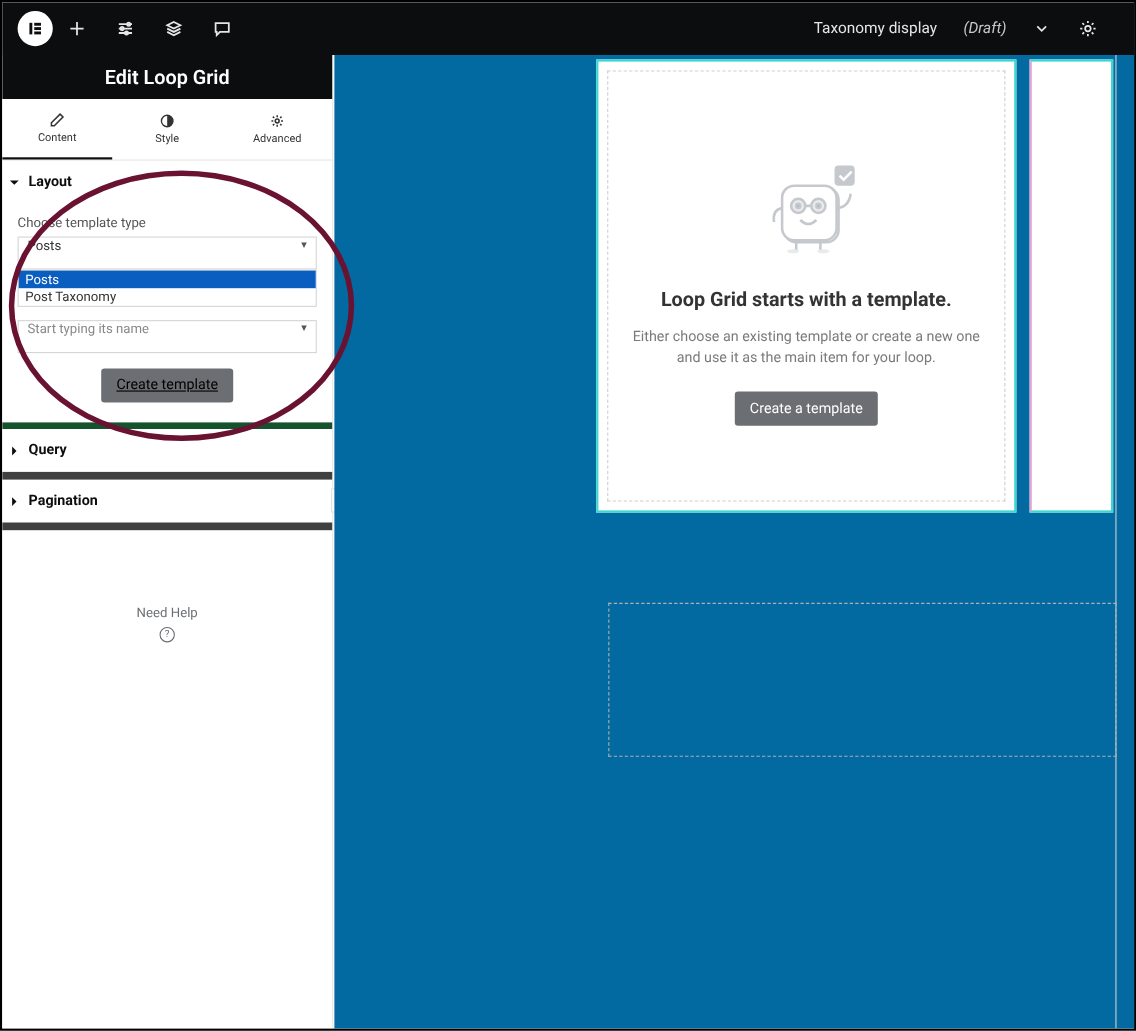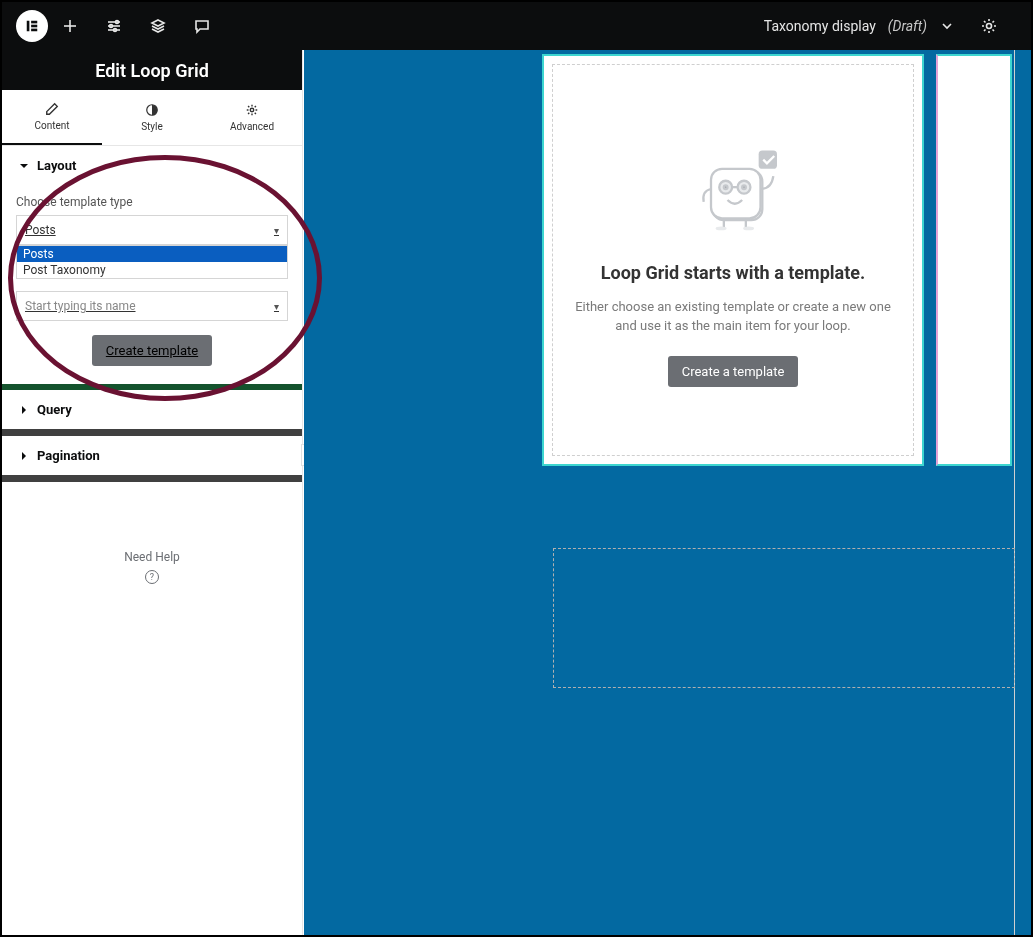--- a/index.html
+++ b/index.html
@@ -4,43 +4,43 @@
 <style>
 * { margin: 0; padding: 0; box-sizing: border-box; font-family: -apple-system, BlinkMacSystemFont, "Segoe UI", Roboto, Helvetica, Arial, sans-serif; }
 body { background: #fff; width: 1033px; height: 937px; overflow: hidden; position: relative; border: 2px solid #000; }
 
 .topbar { height: 48px; background: #0c0d0e; display: flex; align-items: center; color: #e6e6e6; font-size: 14px; }
 .elementor-logo { width: 32px; height: 32px; background: #fff; border-radius: 50%; margin-left: 14px; display: flex; align-items: center; justify-content: center; }
 .elementor-logo svg { width: 14px; height: 14px; }
 .top-icon { width: 44px; height: 48px; display: flex; align-items: center; justify-content: center; color: #e6e6e6; cursor: pointer; }
 .top-icon svg { width: 16px; height: 16px; stroke: #e6e6e6; fill: none; stroke-width: 1.6; }
 .topbar-spacer { flex: 1; }
-.topbar-title { display: flex; align-items: center; gap: 12px; margin-right: 12px; cursor: pointer; }
+.topbar-title { display: flex; align-items: center; gap: 24px; margin-right: 12px; cursor: pointer; }
 .topbar-title .draft { font-style: italic; color: #c7c7c7; }
 .topbar-title svg, .topbar-gear svg { width: 16px; height: 16px; stroke: #e6e6e6; fill: none; stroke-width: 1.6; }
 .topbar-gear { width: 44px; height: 48px; display: flex; align-items: center; justify-content: center; cursor: pointer; margin-right: 20px; }
 
 .sidebar { position: absolute; top: 48px; left: 0; width: 301px; bottom: 0; background: #fff; border-right: 1px solid #e6e6e6; }
 .panel-title { background: #0c0d0e; color: #fff; height: 40px; display: flex; align-items: center; justify-content: center; font-size: 18px; font-weight: 600; }
 
 .tabs { display: flex; height: 56px; border-bottom: 1px solid #e6e6e6; }
 .tab { flex: 1; display: flex; flex-direction: column; align-items: center; justify-content: center; gap: 4px; font-size: 10px; color: #333; cursor: pointer; }
 .tab.active { border-bottom: 2px solid #0c0d0e; }
 .tab svg { width: 14px; height: 14px; fill: none; stroke: #333; stroke-width: 1.6; }
 .tab.style-tab svg { fill: #333; stroke: none; }
 
-.section-head { display: flex; align-items: center; gap: 8px; padding: 12px 17px; font-size: 13px; font-weight: 700; color: #0c0d0e; cursor: pointer; user-select: none; }
+.section-head { display: flex; align-items: center; gap: 8px; padding: 12px 6px; font-size: 13px; font-weight: 700; color: #0c0d0e; cursor: pointer; user-select: none; }
 .section-head svg { width: 10px; height: 10px; fill: #0c0d0e; }
 .section-head.collapsed svg { transform: rotate(-90deg); }
 
 .section-body { padding: 0 14px 18px 14px; border-bottom: 6px solid #14532d; }
 .section-head-border { border-bottom: 7px solid #404040; }
 
 .field-label { font-size: 12px; color: #555; margin: 10px 0 6px; }
-.select-box { width: 100%; height: 30px; border: 1px solid #d5d5d5; background: #fff; font-size: 12px; padding: 0 8px; color: #333; display: flex; align-items: center; justify-content: space-between; cursor: pointer; position: relative; text-decoration: underline; }
+.select-box { width: 100%; height: 30px; border: 1px solid #d5d5d5; background: #fff; font-size: 12px; padding: 0 8px; color: #333; display: flex; justify-content: space-between; cursor: pointer; position: relative; }
 .select-box .arrow { font-size: 10px; color: #555; }
 .dropdown-list { position: absolute; left: -1px; right: -1px; top: 29px; border: 1px solid #d5d5d5; background: #fff; z-index: 10; }
 .dropdown-item { padding: 1px 6px; font-size: 12px; cursor: pointer; }
 .dropdown-item.selected { background: #0a5ec0; color: #fff; }
 
 .create-btn { background: #6b6e73; color: #000000; border: none; padding: 8px 14px; font-size: 13px; border-radius: 3px; cursor: pointer; display: block; margin: 14px auto 0; text-decoration: underline; }
 
 .need-help { text-align: center; font-size: 12px; color: #6b6e73; margin-top: 68px; display: flex; align-items: center; justify-content: center; gap: 6px; flex-direction: column; }
 .need-help .q { width: 14px; height: 14px; border: 1px solid #6b6e73; border-radius: 50%; font-size: 9px; display: inline-flex; align-items: center; justify-content: center; }
 

